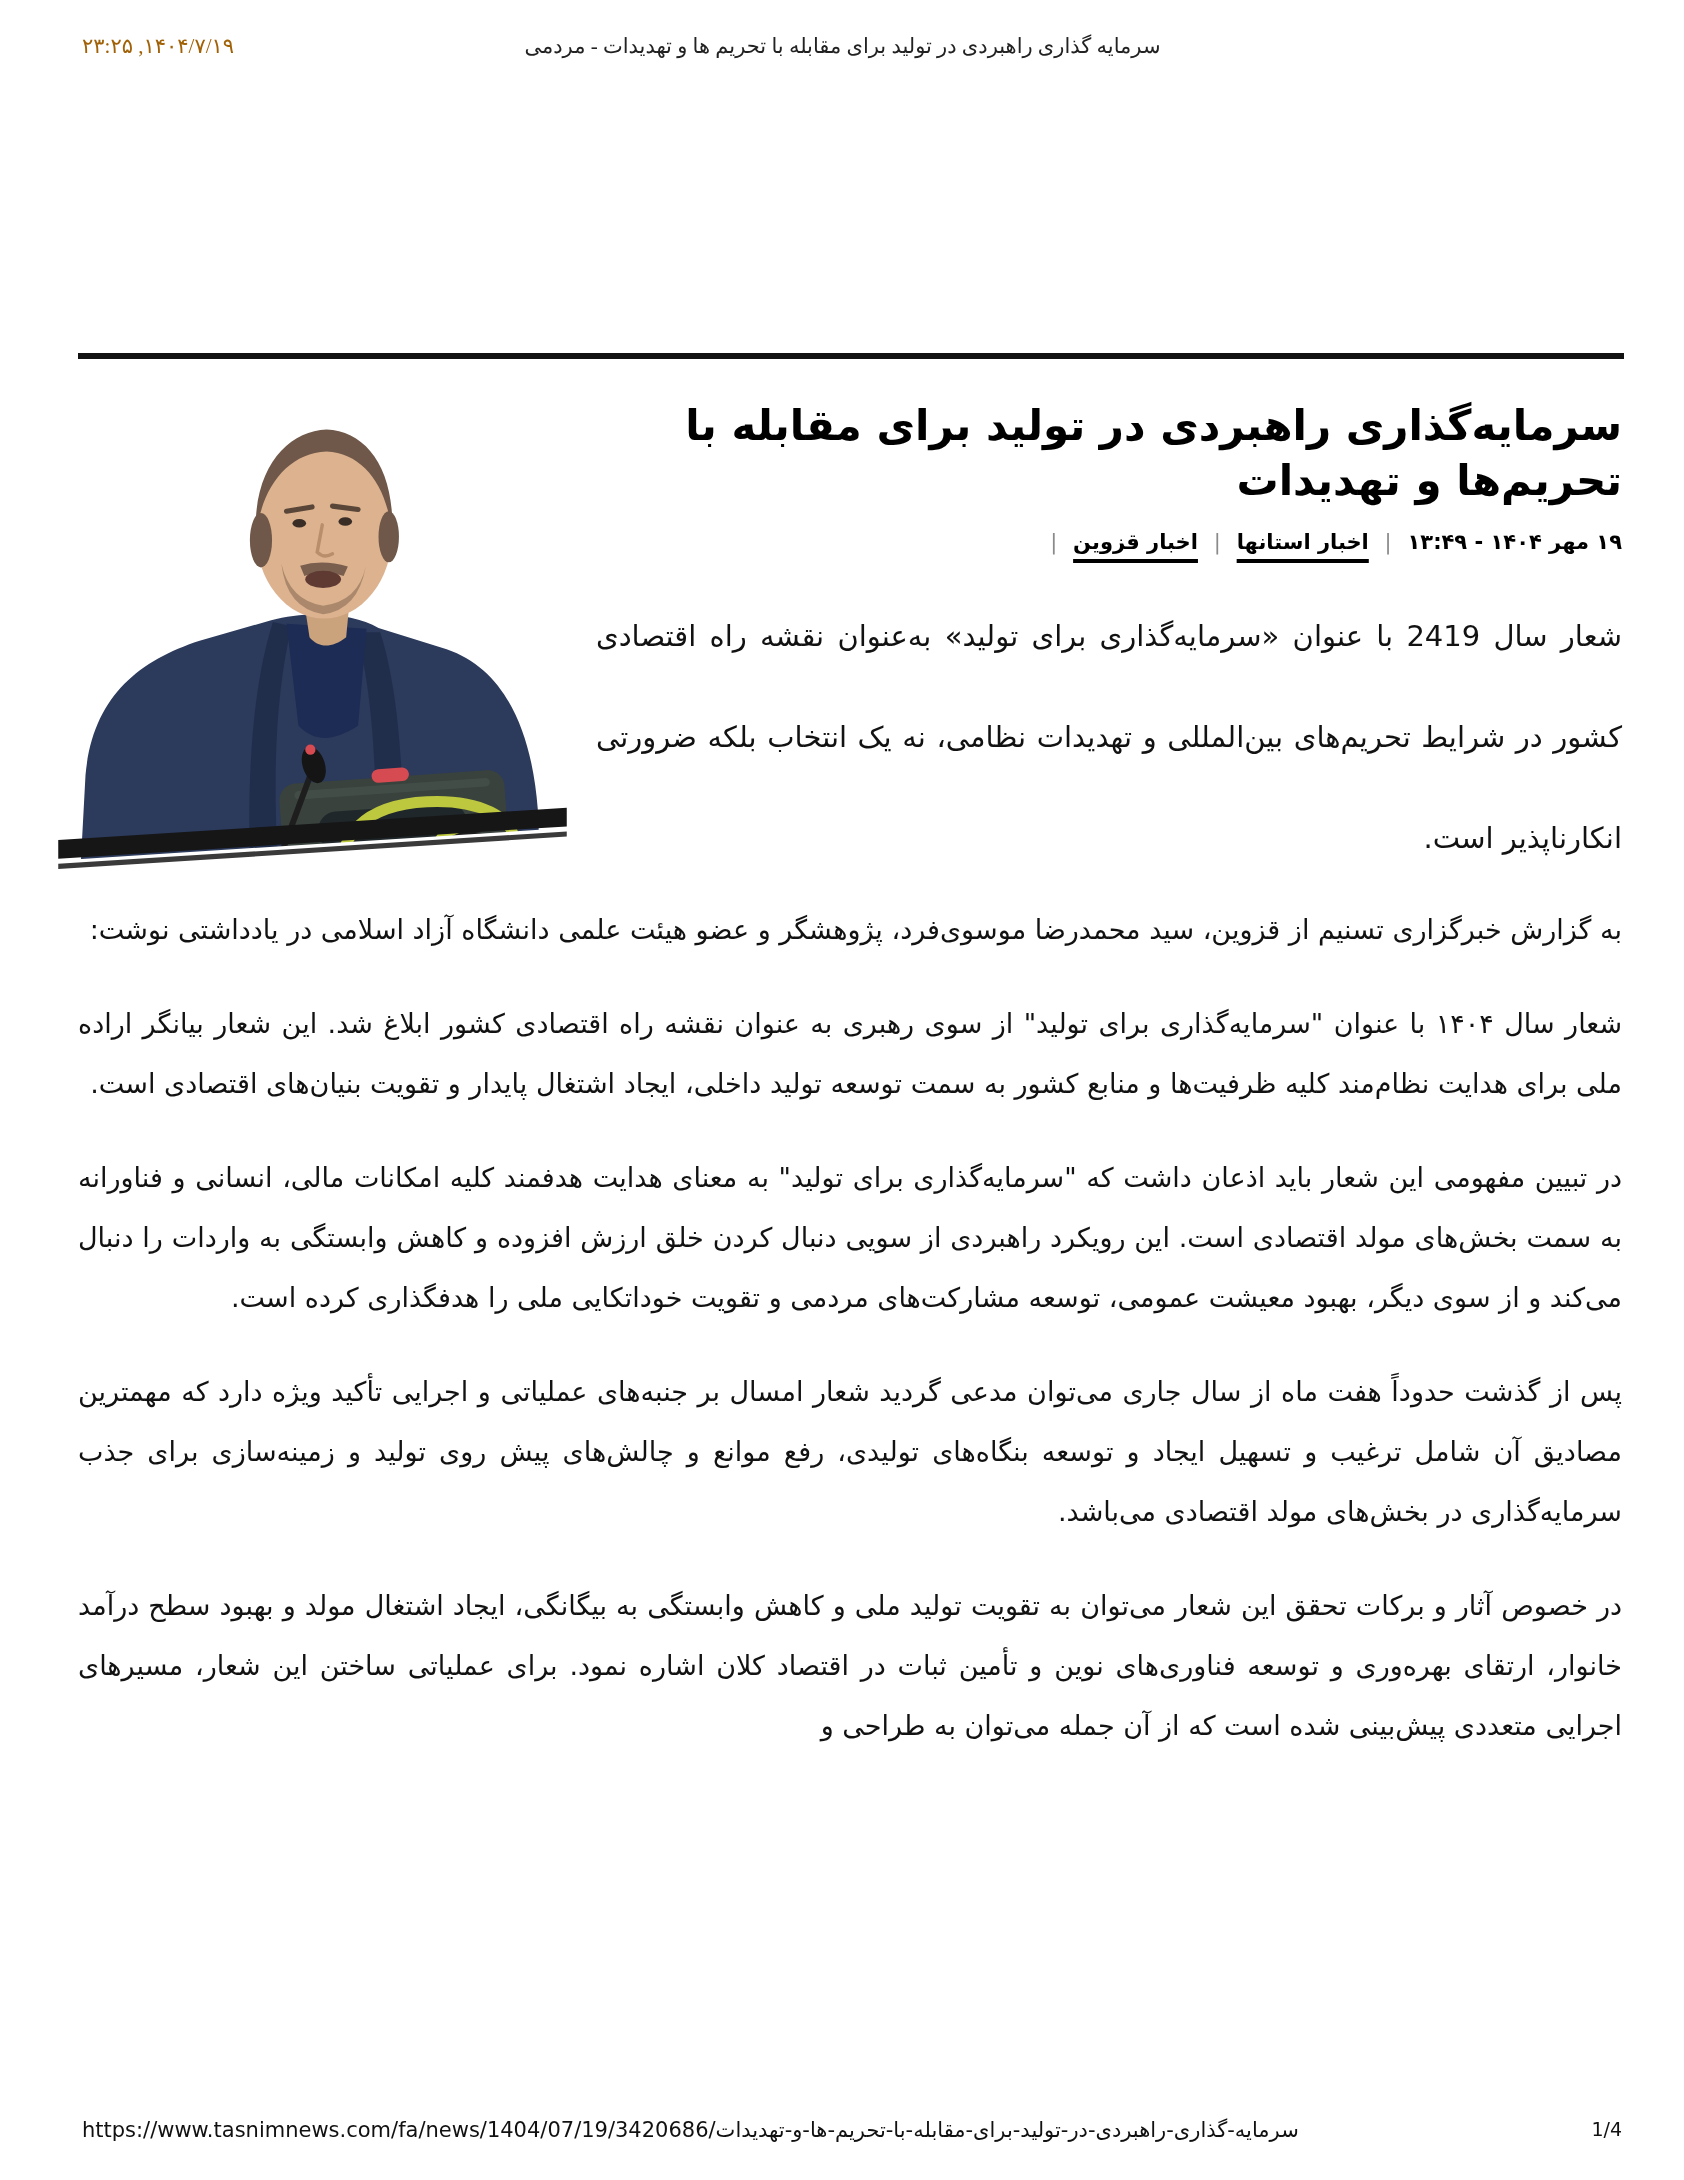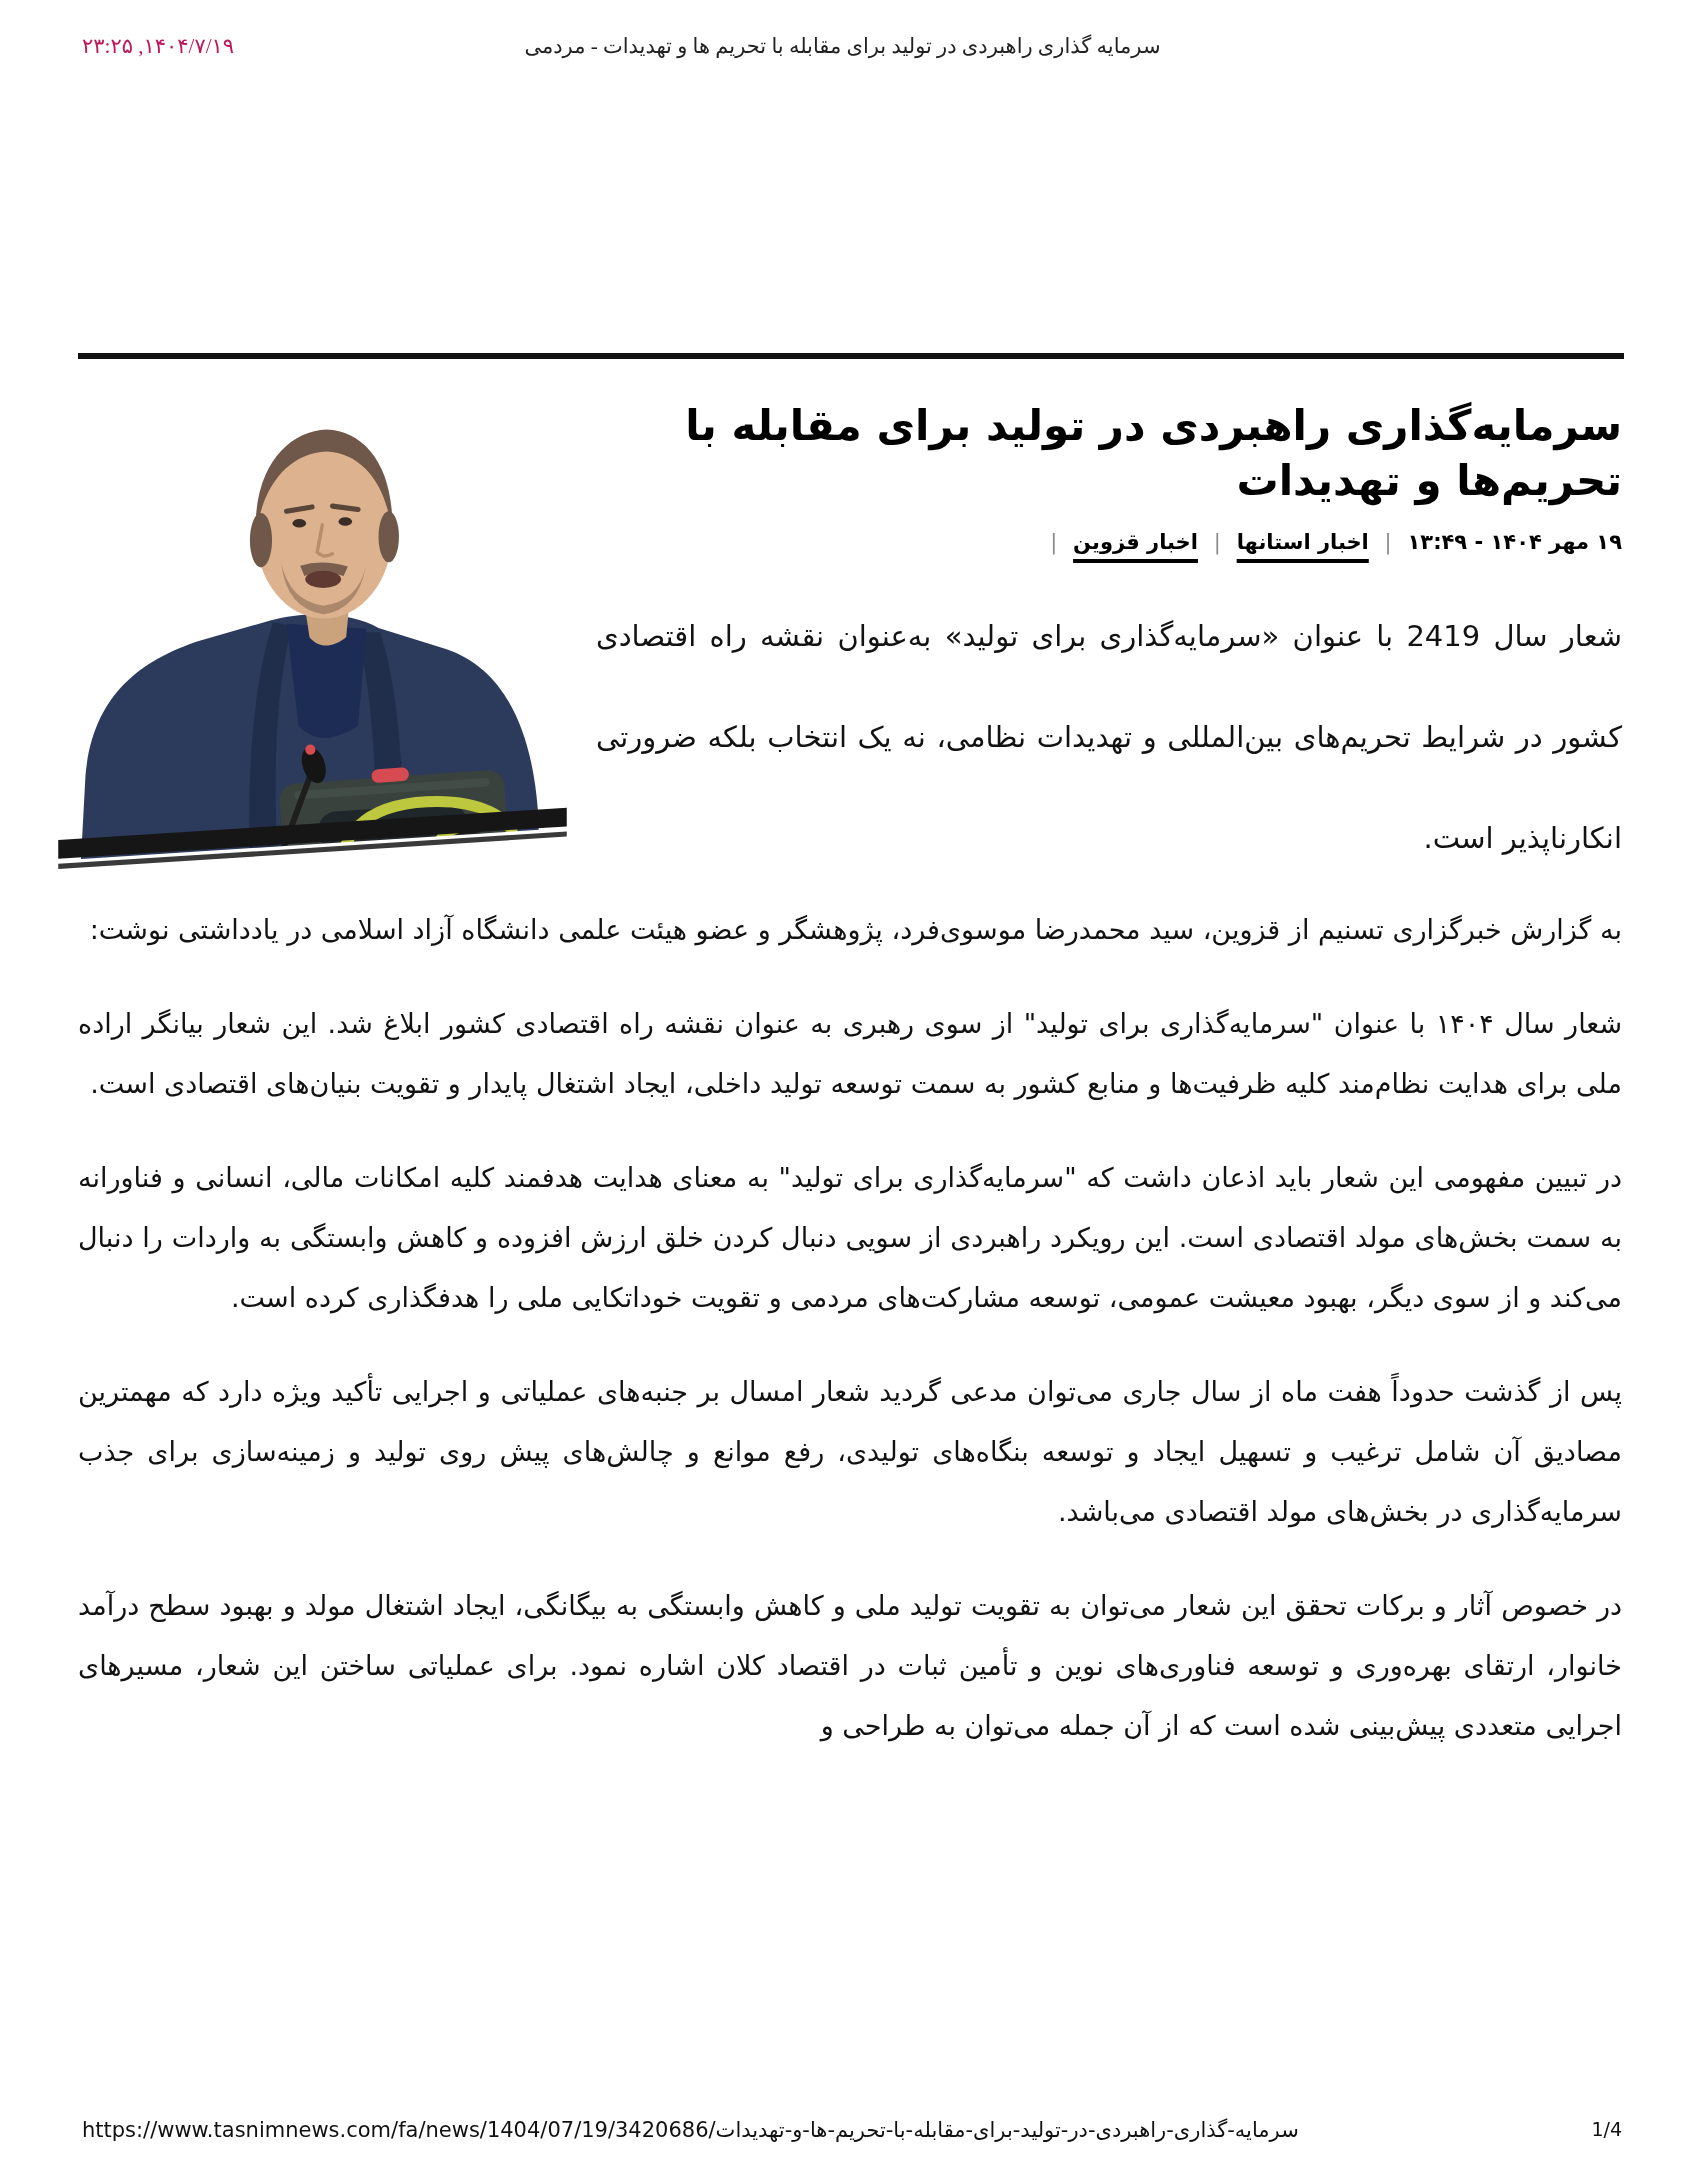--- a/index.html
+++ b/index.html
@@ -9,21 +9,21 @@
     width:1685px; height:2181px;
     background:#ffffff;
     overflow:hidden;
     font-family:"DejaVu Sans", sans-serif;
     color:#111;
   }
   
   .ph-date {
     position:absolute; top:34px; left:82px;
     font-family:"Liberation Serif", serif;
-    font-size:21px; color:#be185d; direction:ltr;
+    font-size:21px; color:#a16207; direction:ltr;
   }
   .ph-title {
     position:absolute; top:34px; left:50%; transform:translateX(-50%);
     font-family:"Liberation Serif", serif;
     font-size:21px; color:#222; direction:rtl; white-space:nowrap;
   }
   .pf-url {
     position:absolute; top:2118px; left:82px;
     font-size:21px; color:#111; direction:ltr; unicode-bidi:plaintext;
     max-width:1278px; white-space:nowrap; overflow:hidden;

